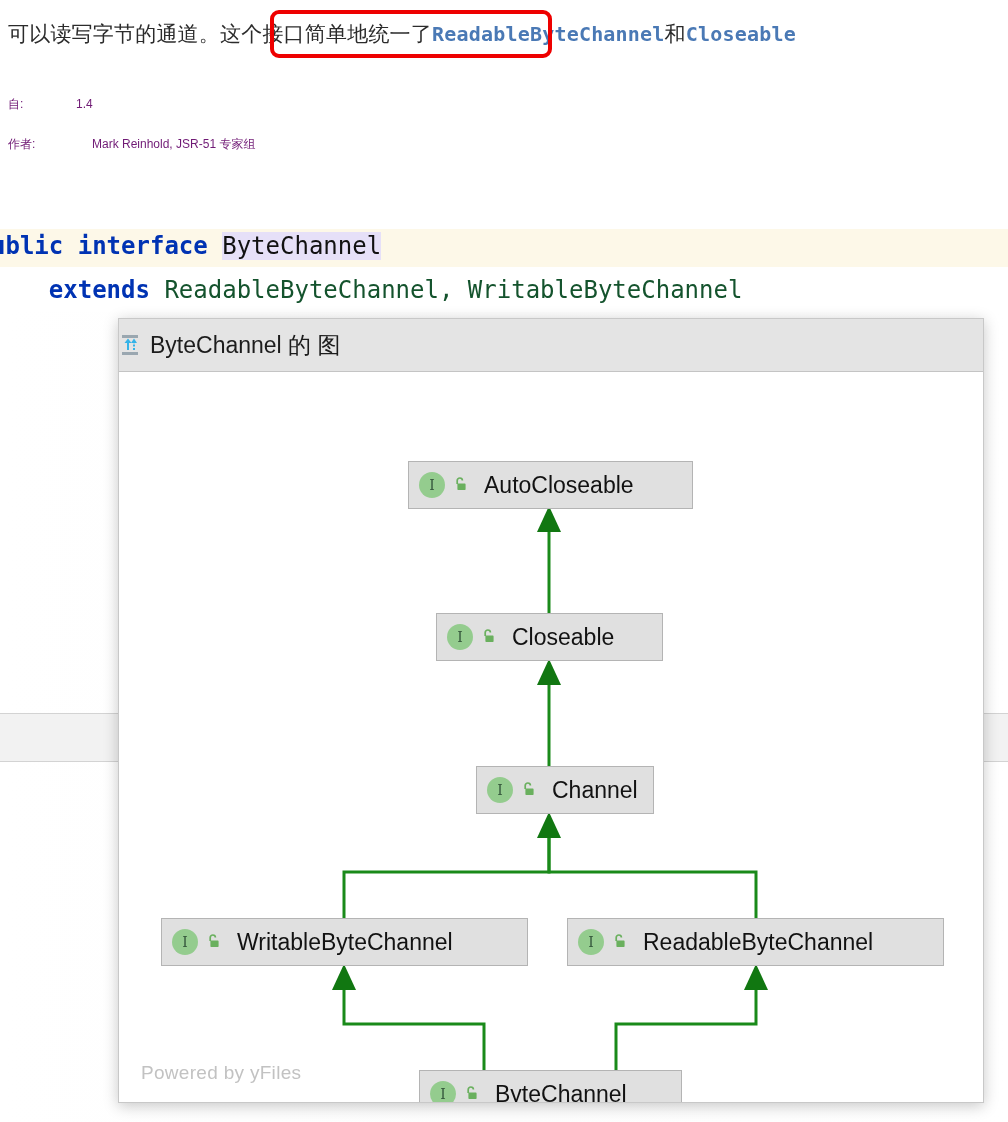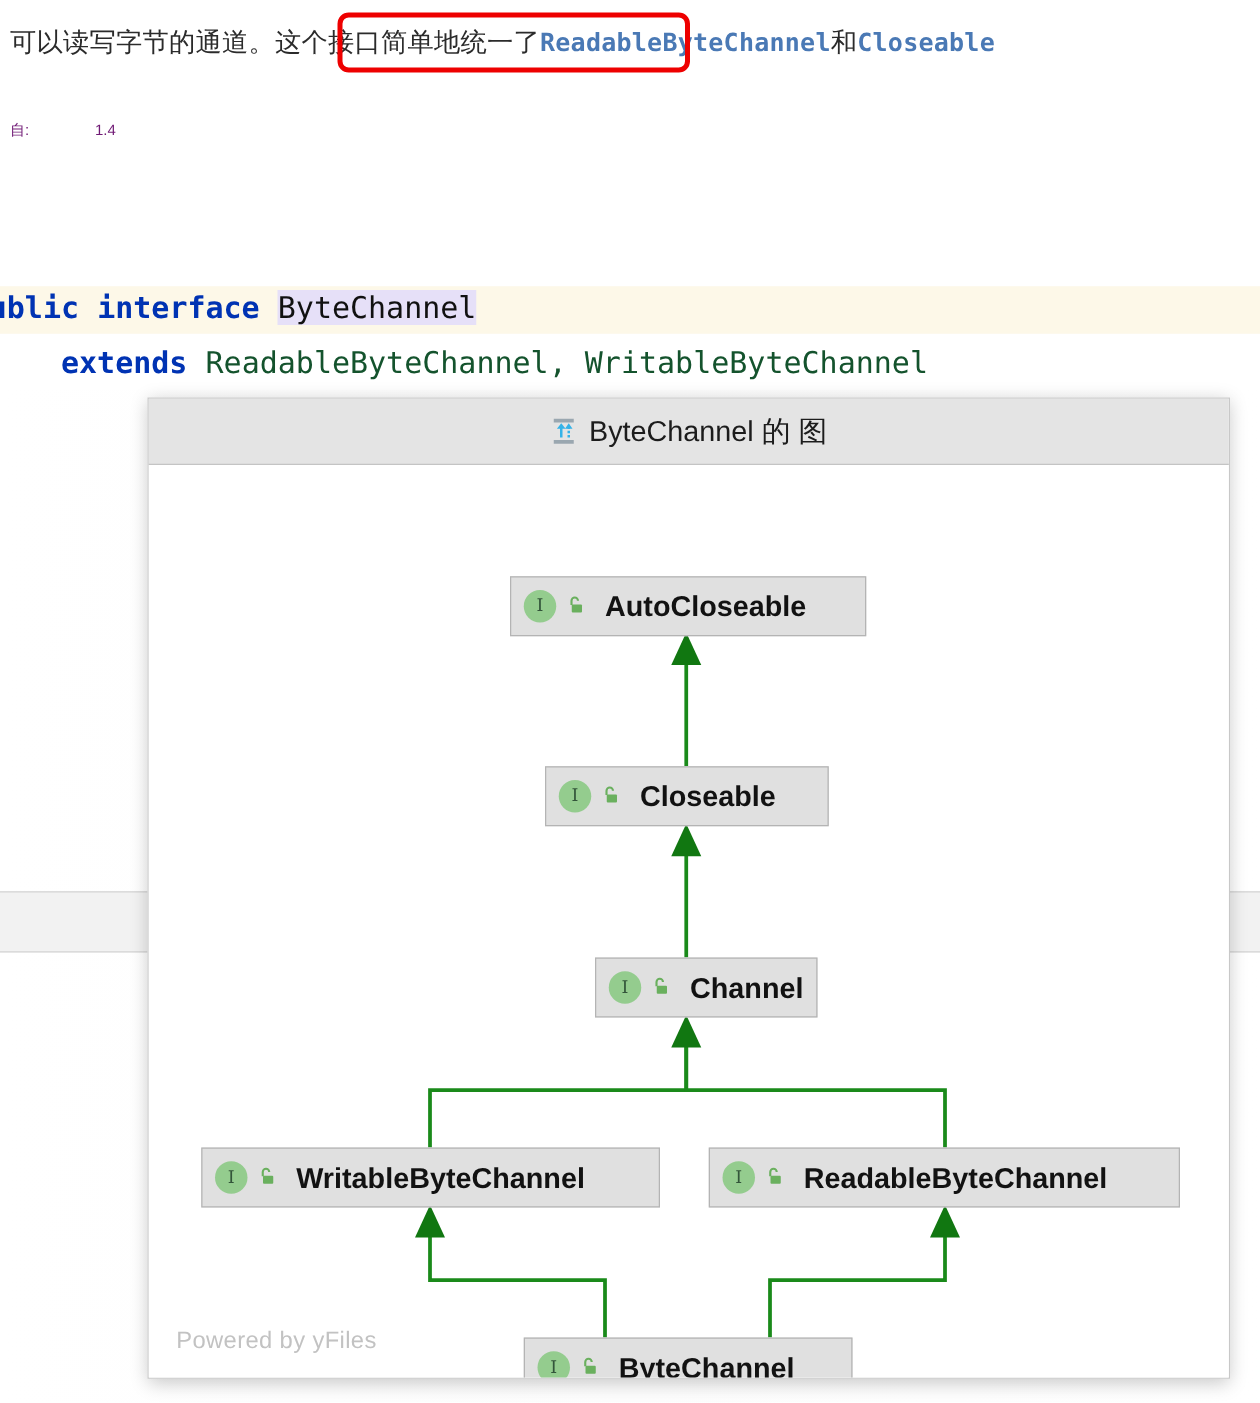--- a/index.html
+++ b/index.html
@@ -102,21 +102,21 @@
     background: #ffffff;
     border: 1px solid #c8c8c8;
     box-shadow: 0 3px 14px rgba(0,0,0,.22);
   }
   .popup-header {
     height: 53px;
     background: #e4e4e4;
     border-bottom: 1px solid #c4c4c4;
     display: flex;
     align-items: center;
-    justify-content: center;
+    justify-content: flex-start;
     gap: 9px;
   }
   .popup-title {
     font-size: 23px;
     color: #1c1c1c;
     white-space: nowrap;
   }
   .hier-icon { display:block; }
 
   .popup-canvas {
@@ -151,21 +151,20 @@
     font-size: 14px;
     display: flex; align-items: center; justify-content: center;
     flex: 0 0 auto;
   }
   .gnode .lock-icon { margin-left: 7px; flex: 0 0 auto; display:block; }
   .gnode .gnode-label {
     margin-left: 14px;
     font-size: 23px;
     color: #121212;
     white-space: nowrap;
-    font-weight: bold;
   }
 
   .watermark {
     position: absolute;
     left: 22px; bottom: 18px;
     font-size: 19px;
     color: #c2c2c2;
     letter-spacing: .3px;
   }
 </style>
@@ -178,20 +177,23 @@
 
   <div class="doc-line doc-line-1">
     <span class="cn">可以读写字节的通道。</span><span class="cn">这个接口简单地统一了</span><span class="mono-link">ReadableByteChannel</span><span class="cn">和</span><span class="mono-link">Closeable</span>
   </div>
 
 
   <div class="label-row label-since">
     <span class="k">自:</span><span>1.4</span>
   </div>
 
+  <div class="label-row label-author">
+    <span class="k">作者:</span><span>Mark Reinhold, JSR-51 专家组</span>
+  </div>
 
   <div class="annot-rect"></div>
 </div>
 
 <div class="code-area">
   <div class="code-line-hl"></div>
 
   <div class="code-text code-l1"><span class="kw">ublic</span><span class="plain"> </span><span class="kw">interface</span><span class="plain"> </span><span class="cls-hl">ByteChannel</span></div>
 
   <div class="code-text code-l2"><span class="plain">    </span><span class="kw">extends</span><span class="plain"> </span><span class="plain">ReadableByteChannel, WritableByteChannel</span></div>

